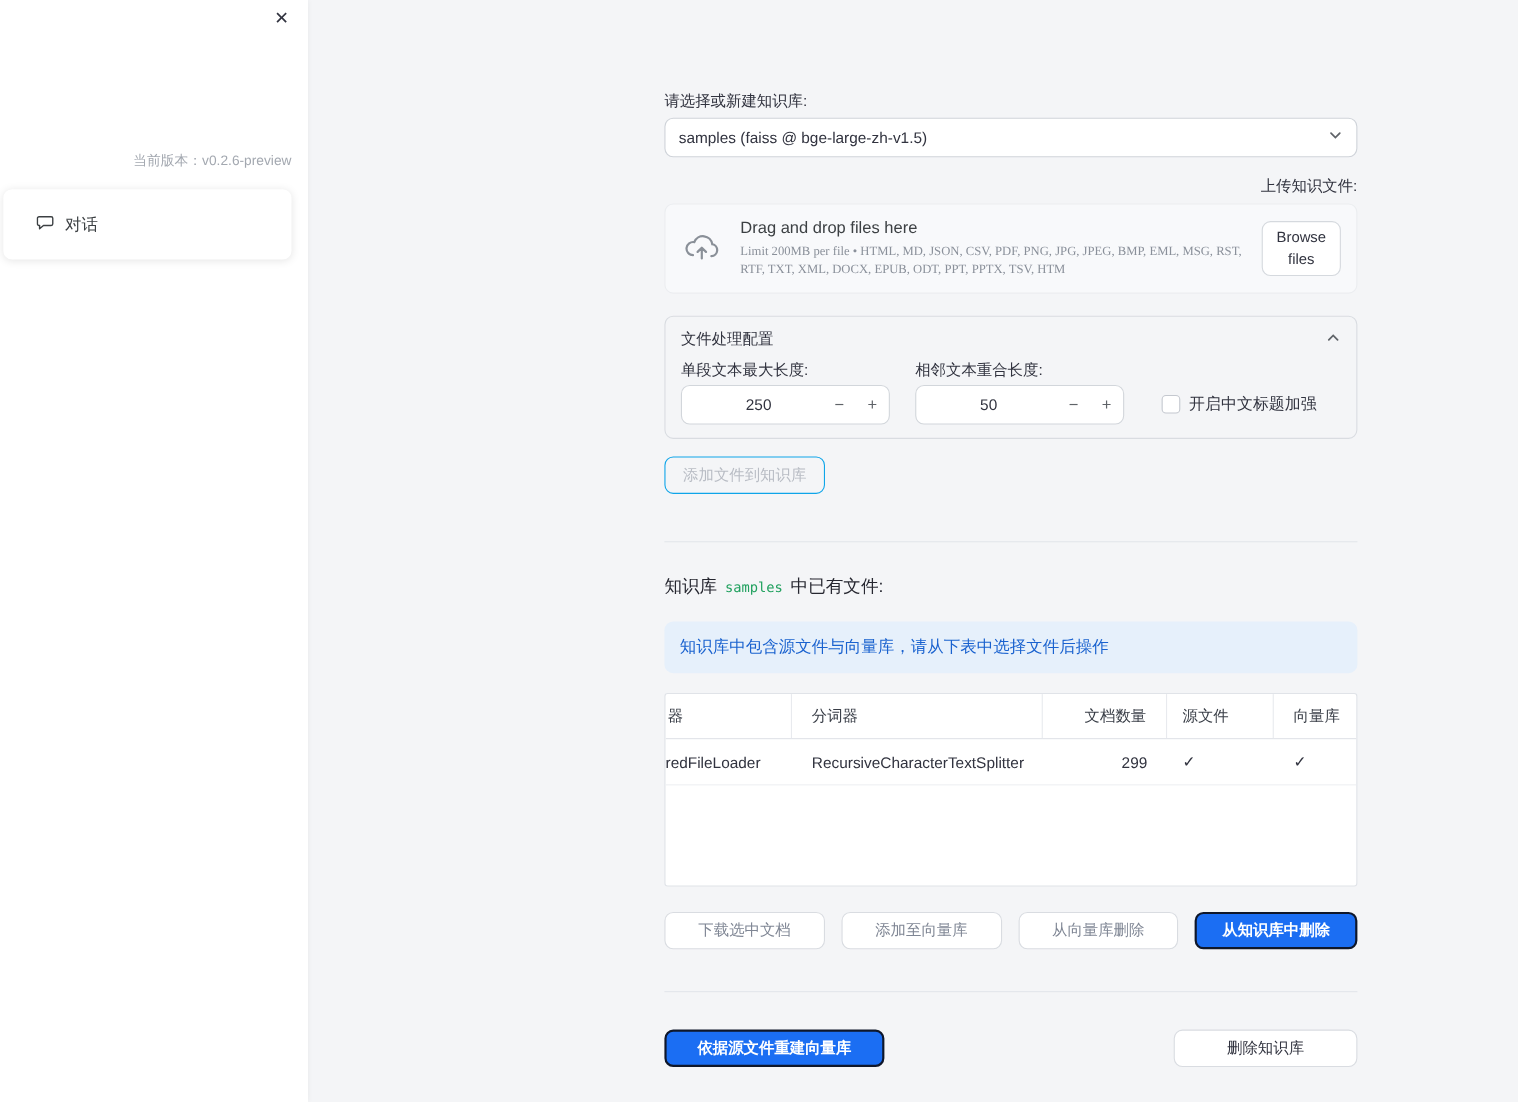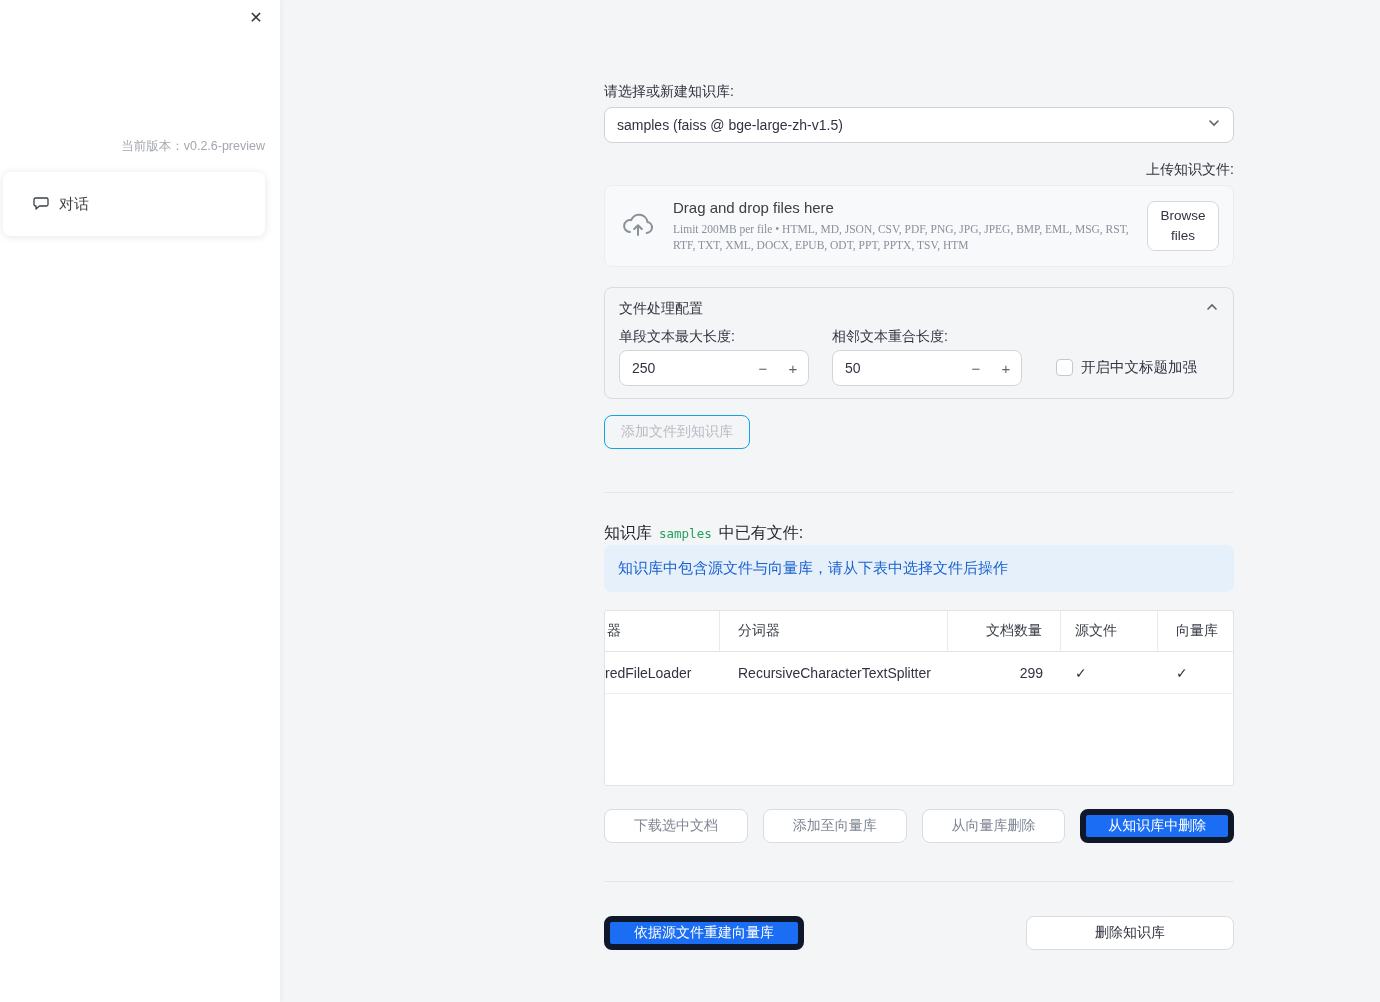--- a/index.html
+++ b/index.html
@@ -95,21 +95,21 @@
   }
   .exp-title { font-size:14px; color:#31333f; }
   .exp-body { display:flex; margin-top:10px; gap:19px; align-items:flex-start; }
   .exp-colA { width:190px; }
   .exp-colB { width:190px; margin-left:4px; }
   .exp-colC { flex:1; padding-left:15px; }
   .small-label { font-size:14px; color:#31333f; height:18px; }
   .ninput {
     margin-top:4px; display:flex; align-items:center;
     background:#fff; border:1px solid #d2d6db; border-radius:8px;
-    height:36px; width:190px; overflow:hidden;
+    height:36px; width:190px; overflow:hidden;padding-left:46px;
   }
   .ninput-val { flex:1; padding-left:12px; font-size:14px; color:#31333f; }
   .step-btn {
     width:30px; height:100%; background:none; border:none;
     color:#5f6368; font-size:15px; cursor:pointer; font-family:inherit;
   }
   .check-row { display:flex; align-items:center; gap:8px; margin-top:30px; }
   .checkbox {
     width:17px; height:17px; background:#fff;
     border:1px solid #c4c8cf; border-radius:4px; cursor:pointer;
@@ -125,37 +125,37 @@
     background:transparent; border:1px solid #0ea5e9; color:#b8bcc4;
     cursor:default;
   }
   .btn-secondary {
     background:#ffffff; border:1px solid #d9dce1; color:#7f8694;
   }
   .btn-secondary-dark {
     background:#ffffff; border:1px solid #d9dce1; color:#31333f;
   }
   .btn-primary {
-    background:#1b6ef3; border:6px solid #0f172a; color:#ffffff;
+    background:#1b6ef3; border:2px solid #0f172a; color:#ffffff;font-weight:bold;
   }
 
   .divider { margin-top:43px; height:1px; background:#e3e6ea; }
   .divider2 { margin-top:38px; height:1px; background:#e3e6ea; }
 
   .kb-heading {
     margin-top:30px; font-size:16px; color:#262730; height:22px;
     display:flex; align-items:baseline; gap:7px;
   }
   .kb-code {
     font-family:"DejaVu Sans Mono","Liberation Mono",monospace;
     font-size:12.5px; color:#21a15f;
   }
 
   .info-box {
-    margin-top:0; height:47px; background:#e6f0fb; border-radius:8px;
+    margin-top:20px; height:47px; background:#e6f0fb; border-radius:8px;
     display:flex; align-items:center; padding:0 14px;
     font-size:15px; color:#1a62cf;
   }
 
   .kb-table {
     margin-top:18px; height:176px; background:#fff;
     border:1px solid #e0e3e8; border-radius:3px; overflow:hidden;
   }
   .thead, .trow {
     display:grid; grid-template-columns:115px 228px 113px 97px 77px;
@@ -177,21 +177,21 @@
   }
   .td.first { padding-left:0; }
   .td.num { justify-content:flex-end; padding-left:0; padding-right:18px; }
   .td.pad14 { padding-left:14px; }
 
   .actions-row { margin-top:23px; display:flex; gap:15px; }
   .actions-row .btn { flex:1; }
 
   .bottom-row { margin-top:34px; display:flex; justify-content:space-between; }
   .bottom-row .rebuild { width:200px; }
-  .bottom-row .delete { width:208px; }
+  .bottom-row .delete { width:167px; }
 </style>
 </head>
 <body>
 
 <div class="sidebar">
   <button class="close-btn">✕</button>
 
 
   <div class="version">当前版本：v0.2.6-preview</div>
 

